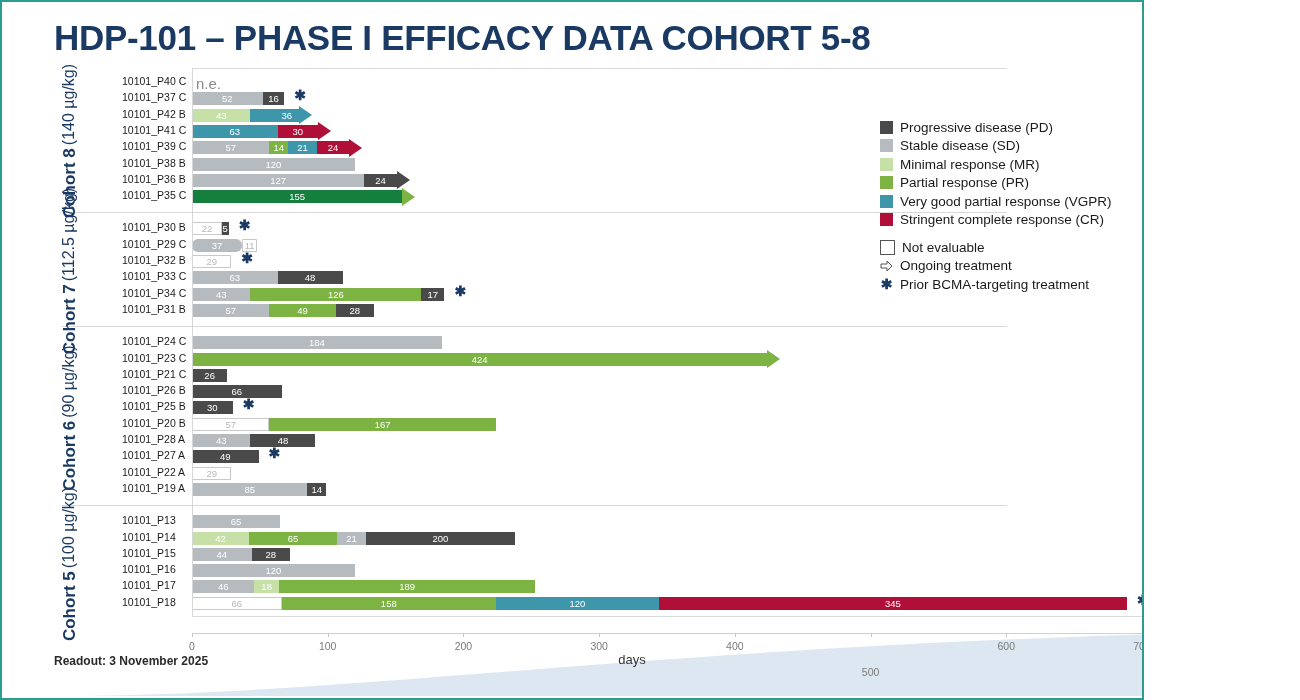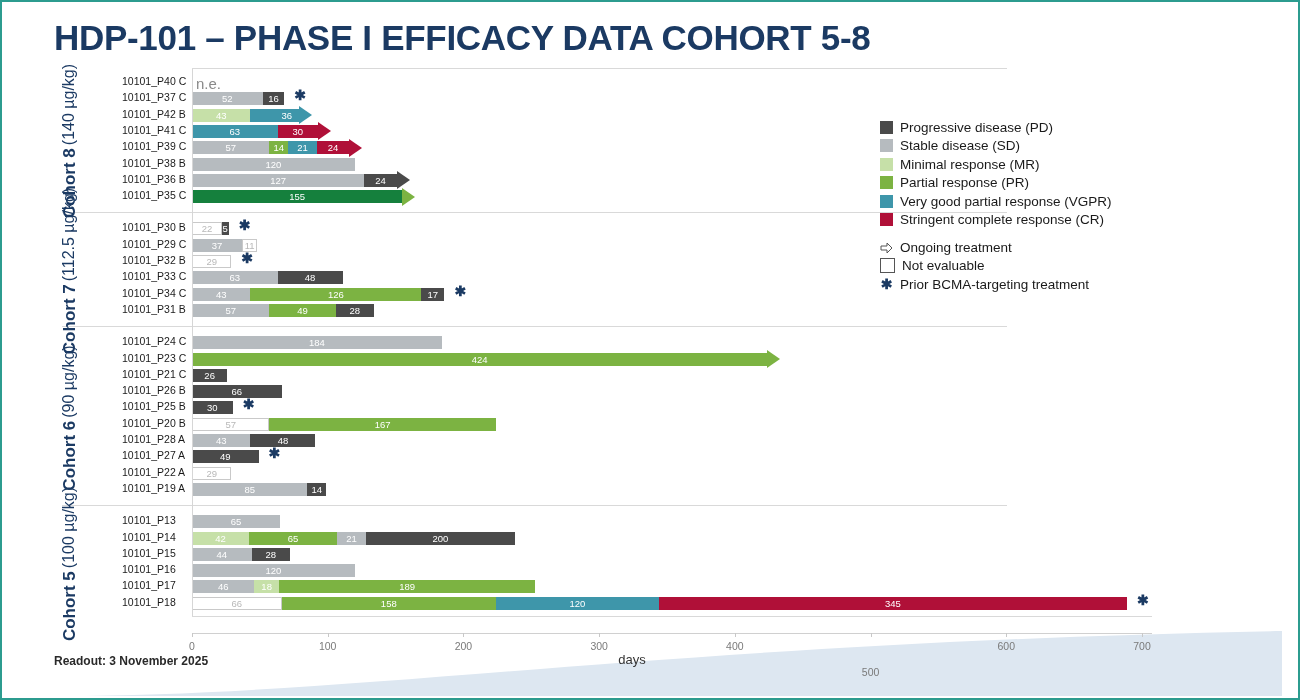--- a/index.html
+++ b/index.html
@@ -2,21 +2,21 @@
 <html><head>
 <meta charset="utf-8">
 <style>
   html,body{margin:0;padding:0;}
   body{
     width:1300px;height:700px;overflow:hidden;
     background:#ffffff;
     font-family:"Liberation Sans", sans-serif;
   }
   #slide{
-    position:relative;width:1300px;height:700px;
+    position:relative;width:1144px;height:700px;
     box-sizing:border-box;
     border:2px solid #2c9c8f;
     background:#ffffff;
     overflow:hidden;
   }
   
   #swoosh{
     position:absolute;left:60px;bottom:2px;width:1220px;height:75px;
     overflow:hidden;pointer-events:none;
   }
@@ -194,21 +194,21 @@
         <div class="rlab">10101_P30 B</div>
         <div class="bar-area">
           <div class="seg ne" style="left: 0px; width: 29.8571px;">22</div>
           <div class="seg" style="left: 29.8571px; width: 6.78571px; background: rgb(74, 74, 74);">5</div>
           <div class="star" style="left: 46.6429px;">✱</div>
         </div>
       </div>
       <div class="row" style="top: 170.7px;">
         <div class="rlab">10101_P29 C</div>
         <div class="bar-area">
-          <div class="seg" style="left: 0px; width: 50.2143px; background: rgb(182, 187, 191);">37</div>
+          <div class="seg" style="left: 0px; width: 50.2143px; background: rgb(182, 187, 191); border-radius: 6px;">37</div>
           <div class="seg ne" style="left: 50.2143px; width: 14.9286px;">11</div>
         </div>
       </div>
       <div class="row" style="top: 187px;">
         <div class="rlab">10101_P32 B</div>
         <div class="bar-area">
           <div class="seg ne" style="left: 0px; width: 39.3571px;">29</div>
           <div class="star" style="left: 49.3571px;">✱</div>
         </div>
       </div>
@@ -421,30 +421,30 @@
       <div class="leg-row">
         <span class="leg-sw" style="background: rgb(62, 150, 170);"></span>
         <span>Very good partial response (VGPR)</span>
       </div>
       <div class="leg-row">
         <span class="leg-sw" style="background: rgb(176, 16, 56);"></span>
         <span>Stringent complete response (CR)</span>
       </div>
       <div class="leg-gap"></div>
       <div class="leg-row">
+        <span class="leg-sw hollow"></span>
+        <span>Not evaluable</span>
+      </div>
+      <div class="leg-row">
         <span class="leg-arrow">
           <svg width="13" height="12" viewBox="0 0 13 12">
             <path d="M1,4 L7,4 L7,1 L12,6 L7,11 L7,8 L1,8 Z" fill="#ffffff" stroke="#555" stroke-width="1"></path>
           </svg>
         </span>
         <span>Ongoing treatment</span>
       </div>
       <div class="leg-row">
-        <span class="leg-sw hollow"></span>
-        <span>Not evaluable</span>
-      </div>
-      <div class="leg-row">
         <span class="leg-star">✱</span>
         <span>Prior BCMA-targeting treatment</span>
       </div>
     </div>
 
 </div>
 
 </body></html>

